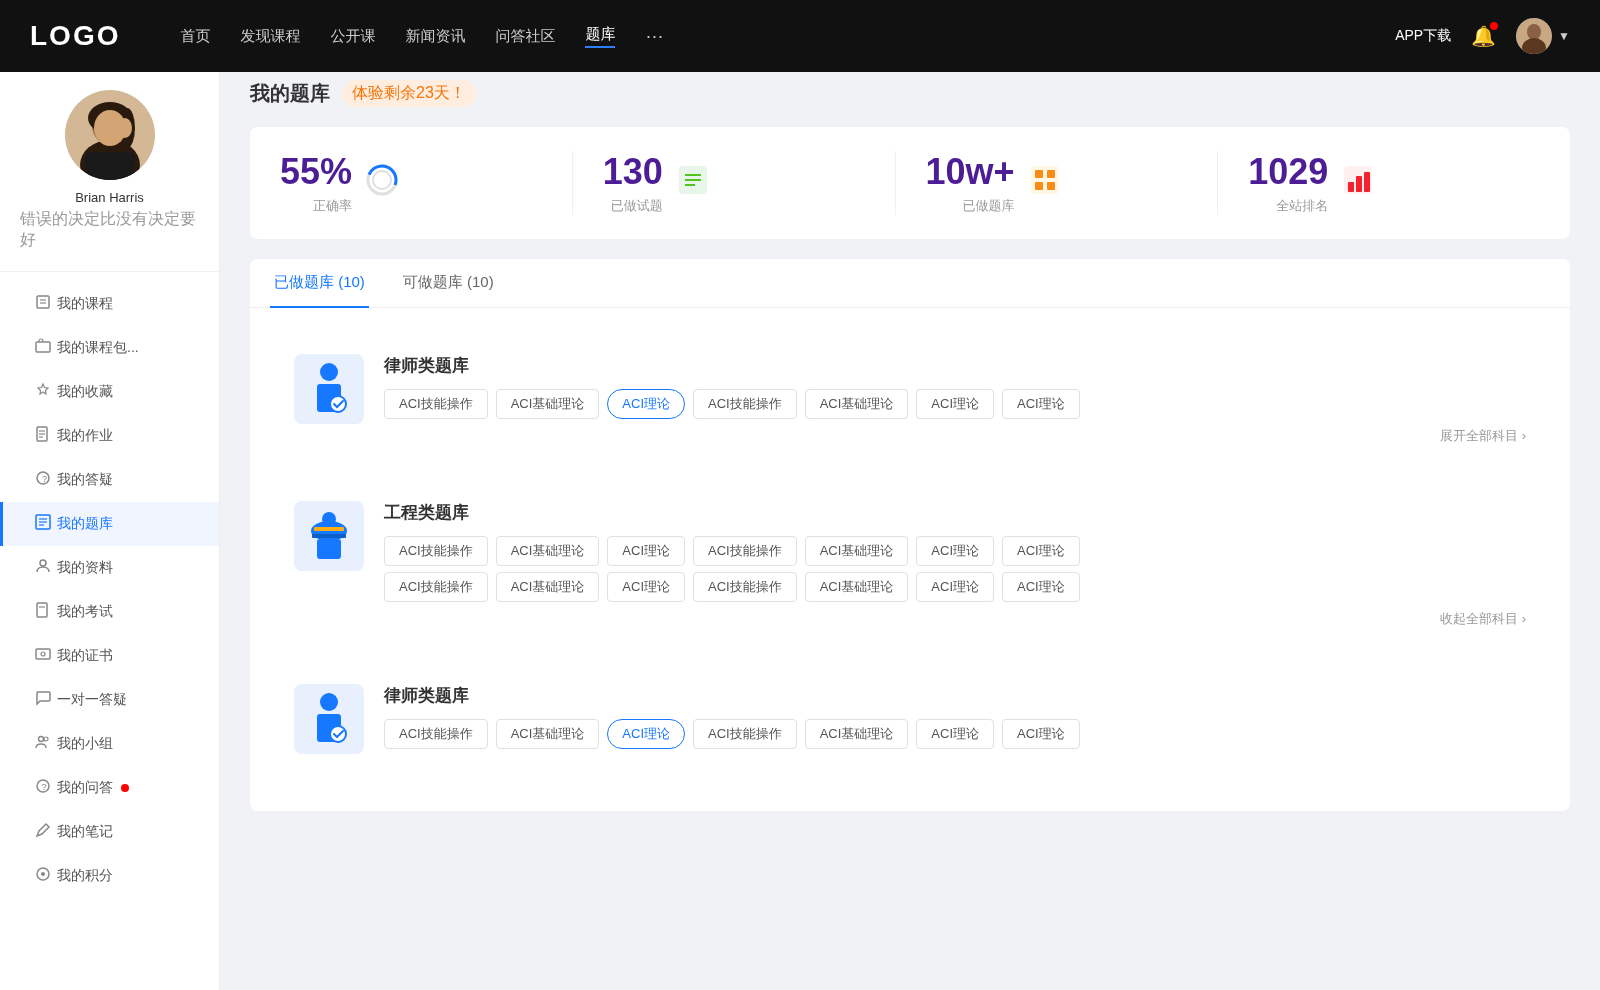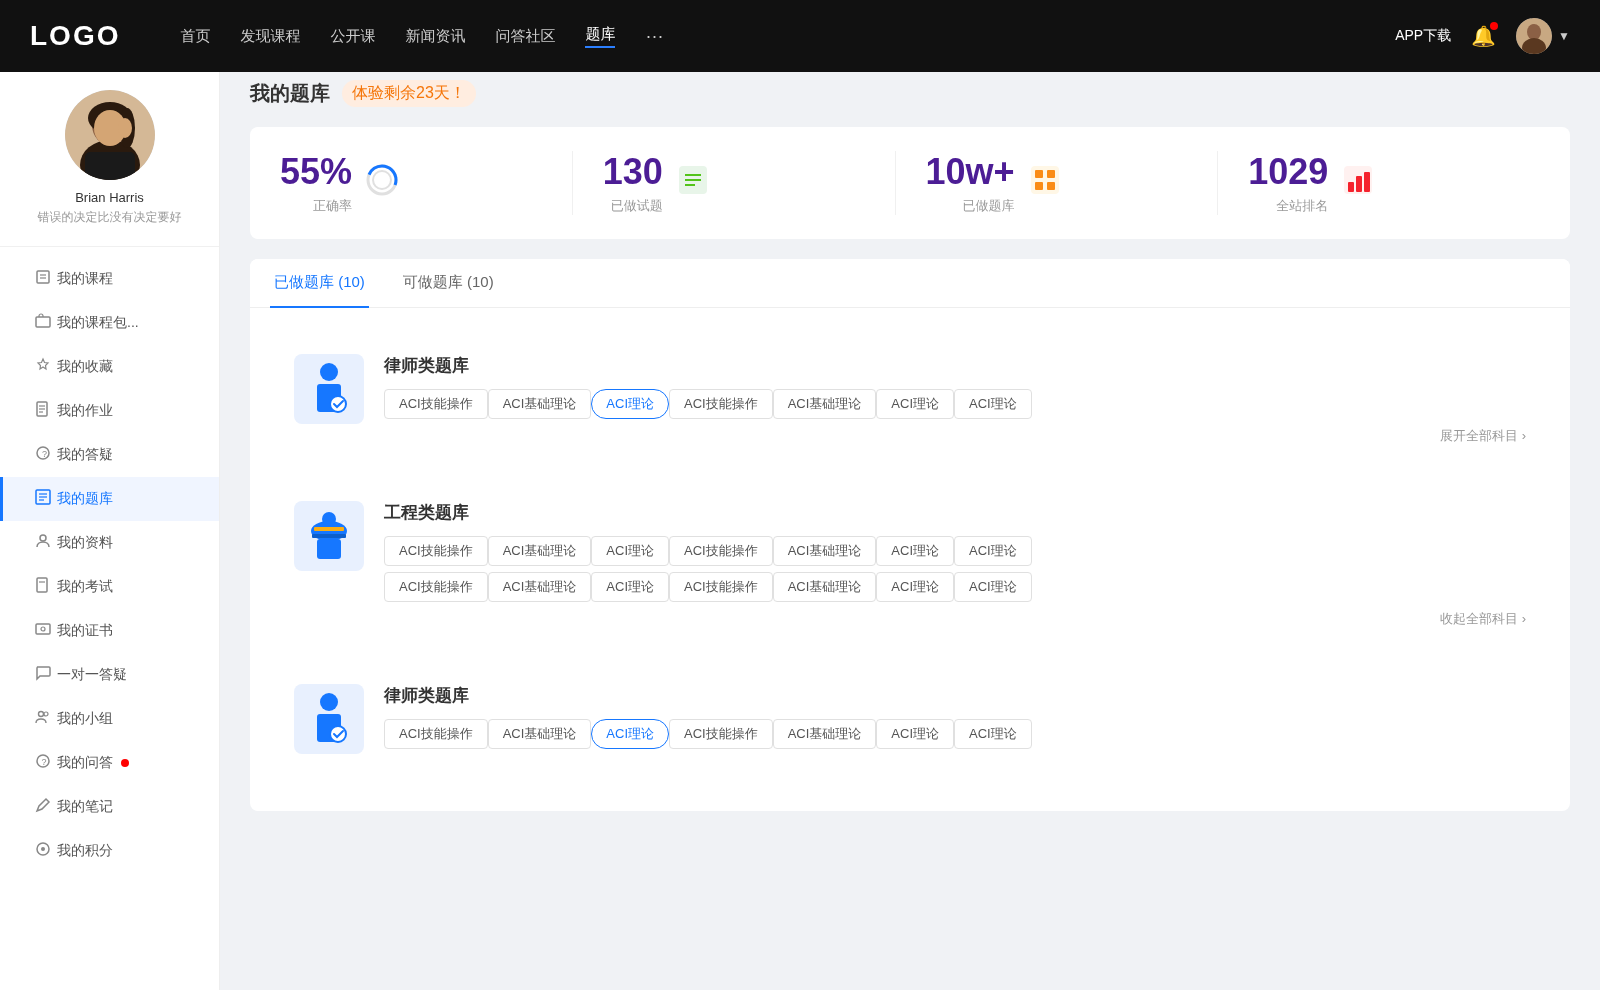--- a/index.html
+++ b/index.html
@@ -106,23 +106,23 @@
       display: flex; align-items: center; justify-content: center;
     }
     
     .profile-name {
       font-size: 13px;
       font-weight: 400;
       color: #333;
       margin-bottom: 4px;
     }
     .profile-motto {
-      font-size: 12px;
+      font-size: 16px;
       color: #999;
-      text-align: right;
+      text-align: left;
     }
     .sidebar-menu {
       padding: 0 0;
     }
     .sidebar-item {
       display: flex;
       align-items: center;
       gap: 4px;
       padding: 12px 30px;
       color: #555;
@@ -256,20 +256,21 @@
     }
     .qbank-name {
       font-size: 17px;
       font-weight: 600;
       color: #333;
       margin-bottom: 12px;
     }
     .tags-row {
       display: flex;
       flex-wrap: wrap;
+      gap: 8px;
       margin-bottom: 6px;
     }
     .tag {
       padding: 5px 14px;
       border-radius: 4px;
       font-size: 13px;
       border: 1px solid #e0e0e0;
       color: #555;
       cursor: pointer;
       background: #fff;

